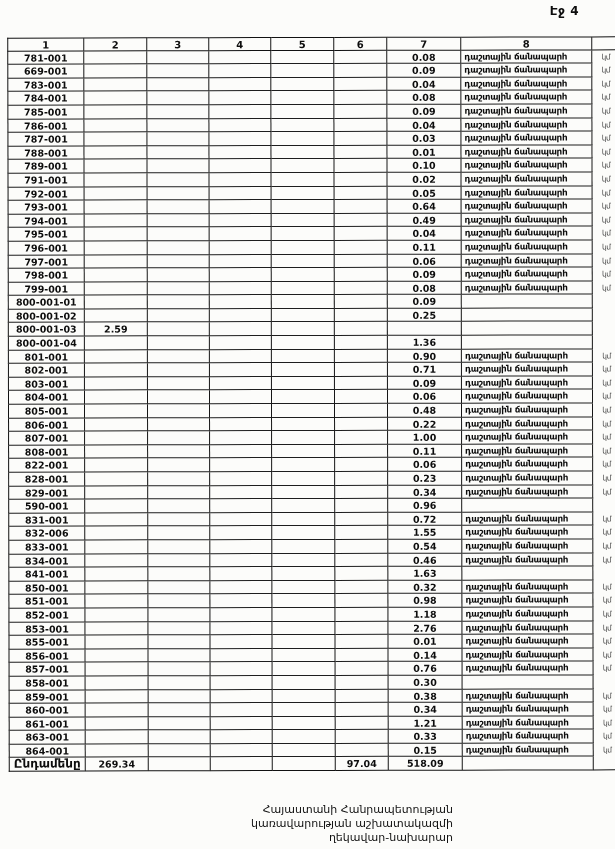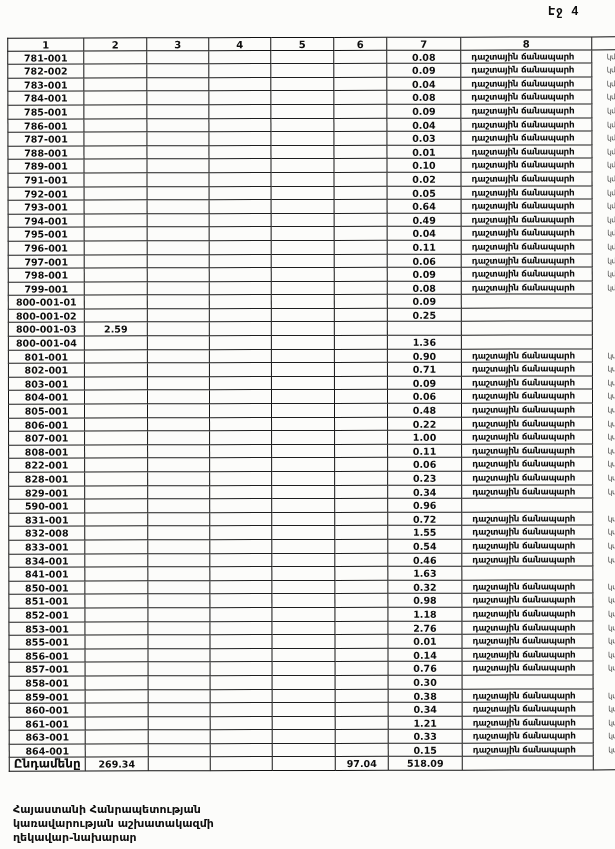--- a/index.html
+++ b/index.html
@@ -3,21 +3,21 @@
 <meta charset="utf-8">
 <style>
   html,body{margin:0;padding:0;}
   body{
     width:615px;height:849px;position:relative;overflow:hidden;
     background:#fcfcfa;color:#0d0d0d;
     font-family:"DejaVu Sans",sans-serif;
   }
   .page-label{
     position:absolute;top:4px;right:36px;
-    font-size:12px;font-weight:700;letter-spacing:0.5px;font-family:Liberation Mono, monospace;
+    font-size:12px;font-weight:700;letter-spacing:0.5px;
   }
   .scan-table{
     position:absolute;left:8px;top:37px;width:609px;
     transform:rotate(-0.12deg);
   }
   .trow{
     display:grid;
     grid-template-columns:77px 63px 62px 62px 63px 53px 74px 131px 23px;
     height:13.6px;line-height:13.4px;
   }
@@ -26,31 +26,31 @@
     border-bottom:1px solid #1d1d1d;
     text-align:center;overflow:hidden;white-space:nowrap;
     font-size:9.5px;font-weight:700;
   }
   .cell.first{border-left:1.5px solid #111;}
   .header-row .cell{
     border-top:1.5px solid #111;border-bottom:1.4px solid #111;
     font-size:10px;
   }
   .road-cell{
-    text-align:left;padding-left:10px;font-size:8.8px;letter-spacing:-0.3px;
+    text-align:left;padding-left:3px;font-size:8.8px;letter-spacing:-0.3px;
   }
   .note-cell{
-    border:none;background:transparent;text-align:right;padding-left:4px;
+    border:none;background:transparent;text-align:center;padding-left:4px;
     font-size:7.5px;font-weight:400;color:#4a4a4a;letter-spacing:-0.5px;
   }
   .total-row .cell{border-bottom:1.5px solid #111;}
   .total-label{font-size:12px;}
   .footer{
     position:absolute;left:13px;top:803px;width:440px;
-    font-size:11px;font-weight:700;line-height:14px;color:#111;
+    font-size:11px;font-weight:400;line-height:14px;color:#111;text-align:right;
   }
   .signature{
     position:absolute;right:38px;top:848px;
     font-size:11.5px;font-weight:700;color:#111;
   }
 </style>
 </head>
 <body>
 
 <div class="page-label">Էջ 4</div>
@@ -75,21 +75,21 @@
     <div class="cell"></div>
     <div class="cell"></div>
     <div class="cell"></div>
     <div class="cell"></div>
     <div class="cell">0.08</div>
     <div class="cell road-cell">դաշտային ճանապարհ</div>
     <div class="cell note-cell">կմ</div>
   </div>
 
   <div class="trow">
-    <div class="cell first">782-002</div>
+    <div class="cell first">669-001</div>
     <div class="cell"></div>
     <div class="cell"></div>
     <div class="cell"></div>
     <div class="cell"></div>
     <div class="cell"></div>
     <div class="cell">0.09</div>
     <div class="cell road-cell">դաշտային ճանապարհ</div>
     <div class="cell note-cell">կմ</div>
   </div>
 
@@ -483,21 +483,21 @@
     <div class="cell"></div>
     <div class="cell"></div>
     <div class="cell"></div>
     <div class="cell"></div>
     <div class="cell">0.72</div>
     <div class="cell road-cell">դաշտային ճանապարհ</div>
     <div class="cell note-cell">կմ</div>
   </div>
 
   <div class="trow">
-    <div class="cell first">832-008</div>
+    <div class="cell first">832-006</div>
     <div class="cell"></div>
     <div class="cell"></div>
     <div class="cell"></div>
     <div class="cell"></div>
     <div class="cell"></div>
     <div class="cell">1.55</div>
     <div class="cell road-cell">դաշտային ճանապարհ</div>
     <div class="cell note-cell">կմ</div>
   </div>
 

